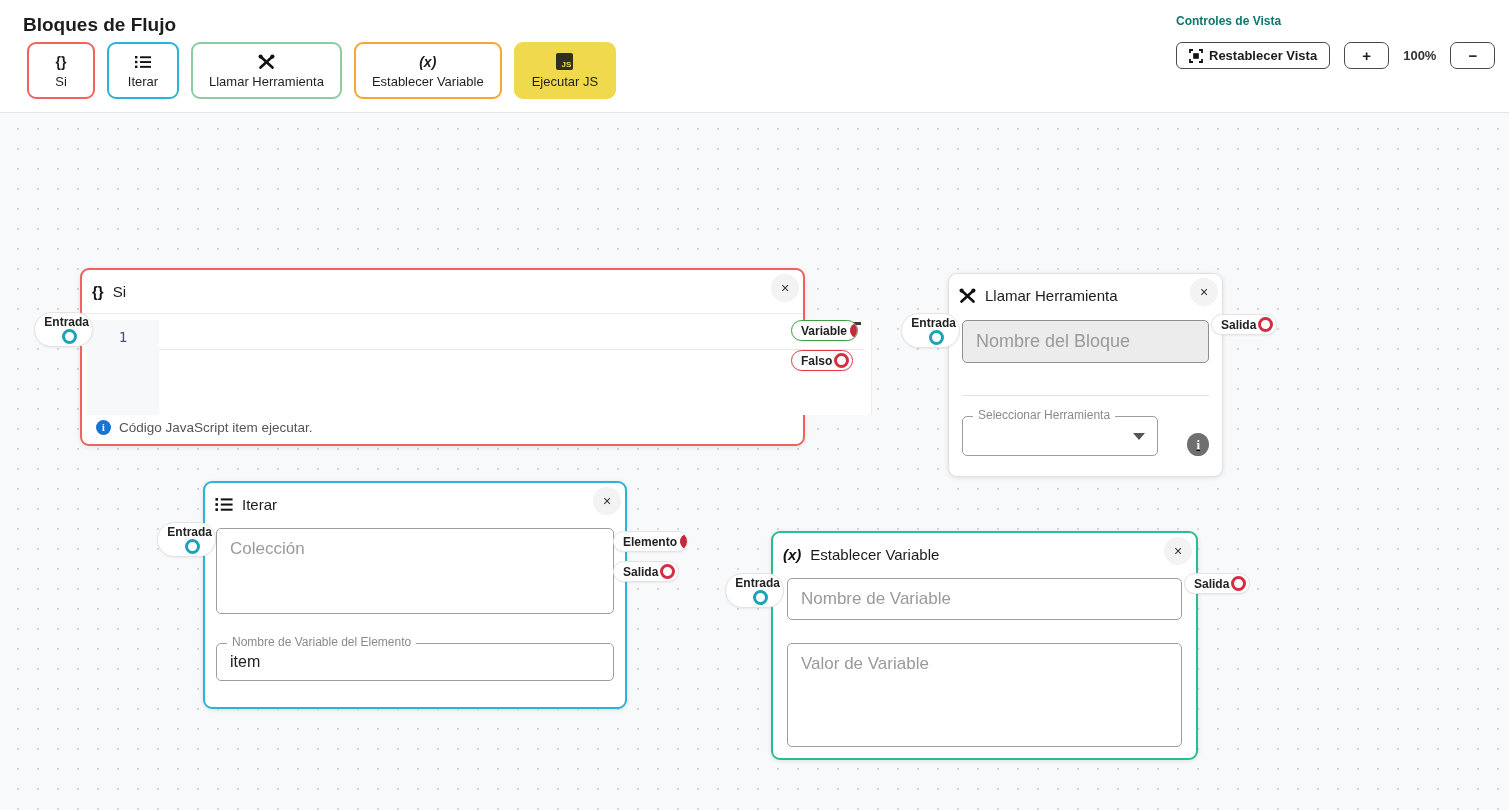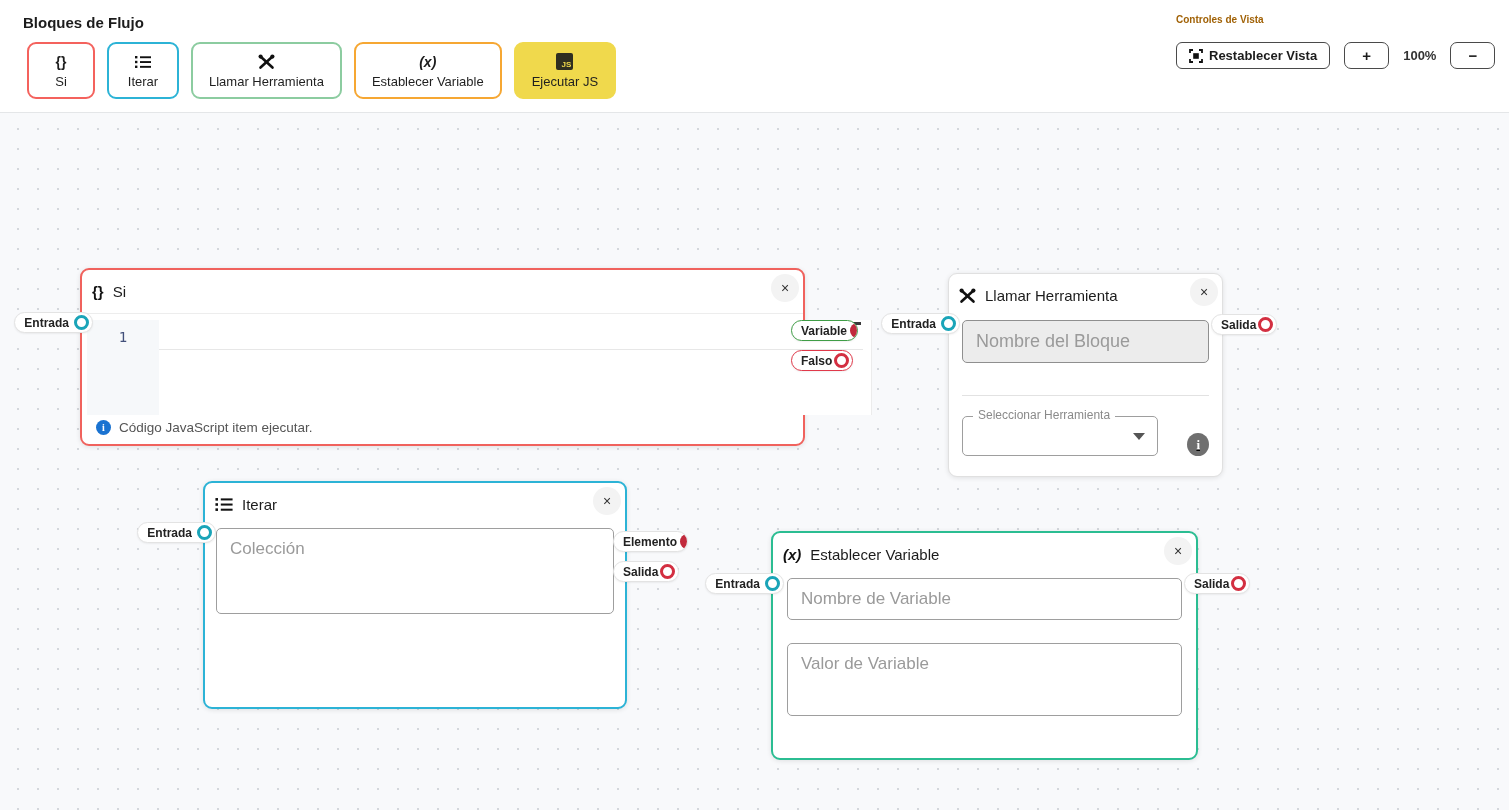--- a/index.html
+++ b/index.html
@@ -1,21 +1,21 @@
 <!DOCTYPE html>
 <html><head>
 <meta charset="utf-8">
 <style>
   * { margin:0; padding:0; box-sizing:border-box; }
   html,body { width:1509px; height:810px; font-family:"Liberation Sans", sans-serif; background:#fff; overflow:hidden; }
 
   
   .topbar { position:relative; width:100%; height:113px; background:#fff; border-bottom:1px solid #e4e6e8; }
-  .topbar-title { position:absolute; top:14px; left:23px; font-size:15px; font-weight:bold; color:#1c1c1c; }
-  .view-title   { position:absolute; top:14px; left:1176px; font-size:10px; font-weight:bold; color:#a16207; }
+  .topbar-title { position:absolute; top:14px; left:23px; font-size:19px; font-weight:bold; color:#1c1c1c; }
+  .view-title   { position:absolute; top:14px; left:1176px; font-size:12px; font-weight:bold; color:#0f766e; }
 
   .palette { position:absolute; top:42px; left:27px; display:flex; gap:12px; }
   .pal-btn { height:57px; background:#fff; border:2px solid #ccc; border-radius:9px; display:flex; flex-direction:column; align-items:center; justify-content:center; gap:3px; padding:0 16px; cursor:pointer; font-size:13px; color:#1f1f1f; }
   .pal-btn .pal-icon { font-size:14px; font-weight:bold; height:18px; display:flex; align-items:center; justify-content:center; color:#1c1c1c; }
   .pal-si        { border-color:#f4625d; min-width:68px; }
   .pal-iterar    { border-color:#2cb3d6; min-width:72px; }
   .pal-llamar    { border-color:#8cccA0; }
   .pal-establecer{ border-color:#f6a733; }
   .pal-js        { border-color:#f0d94c; background:#f0d94c; }
   .js-badge { width:17px; height:17px; background:#2f2e20; color:#f0d94c; font-size:8px; font-weight:bold; display:flex; align-items:flex-end; justify-content:flex-end; padding:1px 2px; border-radius:2px; }
@@ -40,21 +40,21 @@
 
   
   .port { position:absolute; display:flex; align-items:center; background:#fff; border:1px solid #e3e3e3; border-radius:999px; padding:2px 3px 2px 9px; font-size:12px; font-weight:bold; color:#222; box-shadow:0 1px 2px rgba(0,0,0,0.06); white-space:nowrap; }
   .handle { width:15px; height:15px; border-radius:50%; background:#fff; margin-left:5px; flex:0 0 auto; }
   .handle-teal { border:3.5px solid #1aa4b8; }
   .handle-red  { border:3.5px solid #d32f41; }
   .port-clip { overflow:hidden; padding-right:0; }
   .handle-half { width:14px; height:15px; border-radius:50%; background:#c12a3c; margin-left:3px; margin-right:-7px; flex:0 0 auto; }
   .port-green { border:1.5px solid #3f9d46; }
   .port-red   { border:1.5px solid #e0394a; }
-  .port-left  { flex-direction:row; }
+  .port-left  { flex-direction:column; }
 
   
   .ta, .inp { width:100%; border:1px solid #9e9e9e; border-radius:5px; background:#fff; font-family:"Liberation Sans",sans-serif; font-size:17px; color:#333; padding:10px 13px; resize:none; outline:none; }
   .ta::placeholder, .inp::placeholder { color:#9a9a9a; }
   .inp-filled { background:#ececec; border:1px solid #8f8f8f; font-size:18px; }
 
   .outlined { position:relative; border:1px solid #9e9e9e; border-radius:5px; }
   .outlined .flabel { position:absolute; top:-8px; left:10px; background:#fff; padding:0 5px; font-size:12px; color:#8a8a8a; line-height:1.1; }
   .outlined .fvalue { padding:9px 13px; font-size:16px; color:#222; border:none; outline:none; width:100%; background:transparent; font-family:"Liberation Sans",sans-serif; }
 
@@ -239,20 +239,24 @@
               <rect x="5" y="6.1" width="11" height="1.9"></rect>
               <rect x="5" y="10.9" width="11" height="1.9"></rect>
             </g>
           </svg>
       </span>
       <span class="node-title">Iterar</span>
       <button class="close-btn">×</button>
     </div>
     <div style="padding:2px 11px 0 11px;">
       <textarea class="ta" style="height: 86px;" placeholder="Colección"></textarea>
+      <div class="outlined" style="margin-top:25px; height:38px;">
+        <span class="flabel">Nombre de Variable del Elemento</span>
+        <input class="fvalue" value="item" style="">
+      </div>
     </div>
     <div class="port port-left" style="top:39px; right:calc(100% - 11px);">
       <span>Entrada</span>
       <span class="handle handle-teal"></span>
     </div>
     <div class="port port-clip" style="top:48px; left:calc(100% - 12px);">
       <span>Elemento</span>
       <span class="handle-half"></span>
     </div>
     <div class="port" style="top:78px; left:calc(100% - 12px);">
@@ -262,21 +266,21 @@
   </div>
 
   <div class="node node-establecer">
     <div class="node-header">
       <span class="node-icon icon-x-italic">(x)</span>
       <span class="node-title">Establecer Variable</span>
       <button class="close-btn">×</button>
     </div>
     <div style="padding:2px 14px 0 14px;">
       <input class="inp" placeholder="Nombre de Variable" style="">
-      <textarea class="ta" style="height: 73px; margin-top: 23px;" placeholder="Valor de Variable"></textarea>
+      <textarea class="ta" style="height: 104px; margin-top: 23px;" placeholder="Valor de Variable"></textarea>
     </div>
     <div class="port port-left" style="top:40px; right:calc(100% - 11px);">
       <span>Entrada</span>
       <span class="handle handle-teal"></span>
     </div>
     <div class="port" style="top:40px; left:calc(100% - 12px);">
       <span>Salida</span>
       <span class="handle handle-red" style="margin-left:2px;"></span>
     </div>
   </div>

